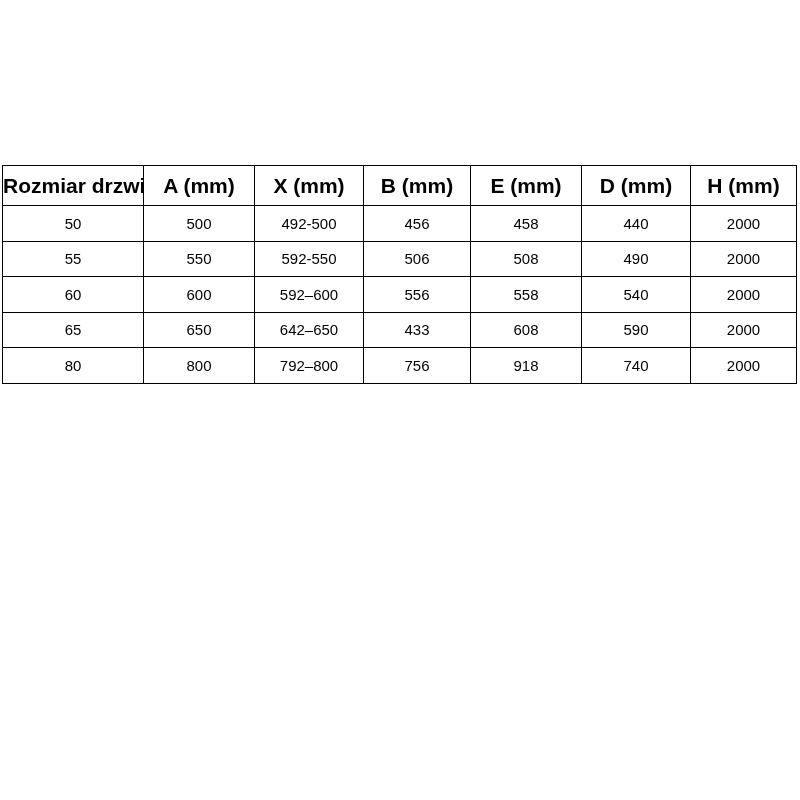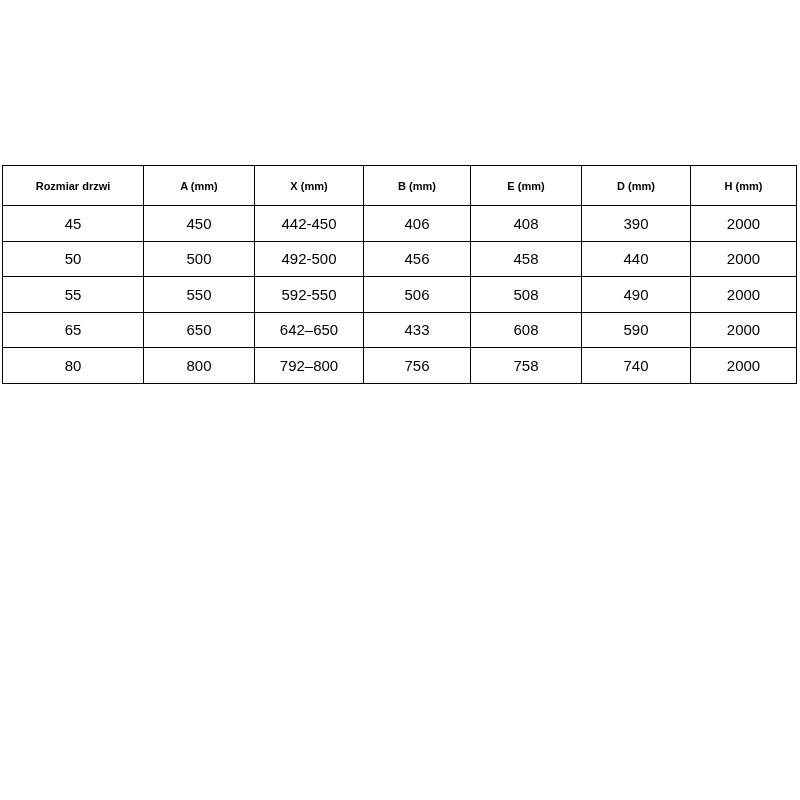--- a/index.html
+++ b/index.html
@@ -29,21 +29,21 @@
   table.spec-table td {
     border: 1.5px solid #000000;
     text-align: center;
     vertical-align: middle;
     padding: 0;
     overflow: hidden;
     white-space: nowrap;
     background: #ffffff;
   }
   table.spec-table th {
-    font-size: 11px;
+    font-size: 21px;
     font-weight: bold;
     height: 39px;
   }
   table.spec-table td {
     font-size: 15px;
     font-weight: normal;
     height: 34.5px;
   }
 </style>
 </head>
@@ -66,59 +66,59 @@
           <th>A (mm)</th>
           <th>X (mm)</th>
           <th>B (mm)</th>
           <th>E (mm)</th>
           <th>D (mm)</th>
           <th>H (mm)</th>
         </tr>
     </thead>
     <tbody id="table-body">
         <tr>
-          <td>45</td>
-          <td>450</td>
-          <td>442-450</td>
-          <td>406</td>
-          <td>408</td>
-          <td>390</td>
-          <td>2000</td>
-        </tr>
-        <tr>
           <td>50</td>
           <td>500</td>
           <td>492-500</td>
           <td>456</td>
           <td>458</td>
           <td>440</td>
           <td>2000</td>
         </tr>
         <tr>
           <td>55</td>
           <td>550</td>
           <td>592-550</td>
           <td>506</td>
           <td>508</td>
           <td>490</td>
           <td>2000</td>
         </tr>
         <tr>
+          <td>60</td>
+          <td>600</td>
+          <td>592–600</td>
+          <td>556</td>
+          <td>558</td>
+          <td>540</td>
+          <td>2000</td>
+        </tr>
+        <tr>
           <td>65</td>
           <td>650</td>
           <td>642–650</td>
           <td>433</td>
           <td>608</td>
           <td>590</td>
           <td>2000</td>
         </tr>
         <tr>
           <td>80</td>
           <td>800</td>
           <td>792–800</td>
           <td>756</td>
-          <td>758</td>
+          <td>918</td>
           <td>740</td>
           <td>2000</td>
         </tr>
       </tbody>
   </table>
 </div>
 
 </body></html>

